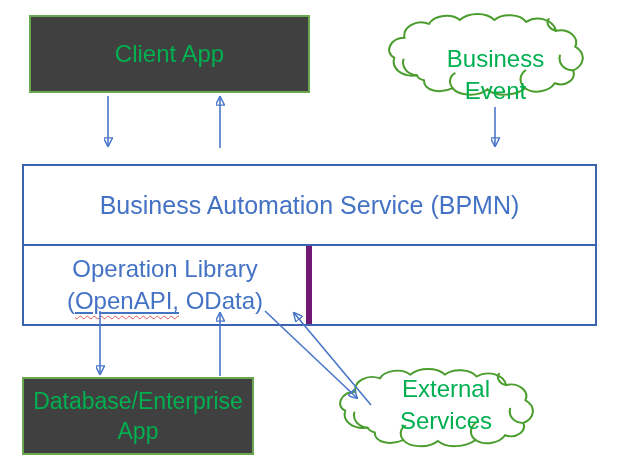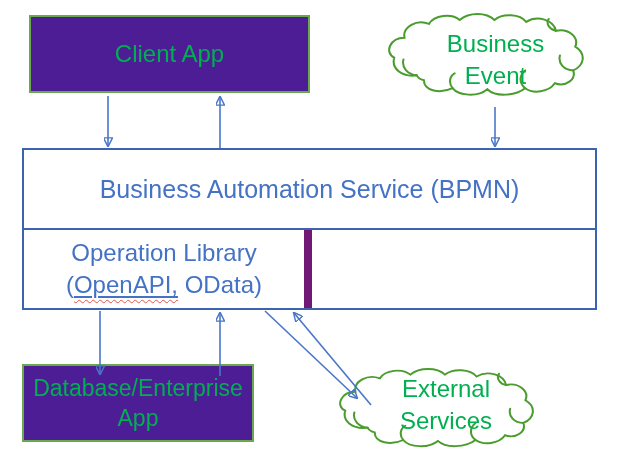--- a/index.html
+++ b/index.html
@@ -8,21 +8,21 @@
     width:629px;height:469px;
     background:#ffffff;
     font-family:"Liberation Sans", sans-serif;
     overflow:hidden;
   }
   .abs{position:absolute;}
 
   
   .green-box{
     border:2px solid #6AA84F;
-    background:#4c1d95;
+    background:#404040;
     display:flex;align-items:center;justify-content:center;
     box-sizing:border-box;
     z-index:1;
   }
   .green-label{
     color:#00B050;
     font-size:24px;
     line-height:1.32;
     text-align:center;
   }
@@ -48,21 +48,21 @@
   }
   .blue-row{flex:1;display:flex;}
   .blue-cell{
     display:flex;align-items:center;justify-content:center;
     box-sizing:border-box;
     color:#4472C4;
     font-size:24px;
     text-align:center;
     line-height:1.32;
   }
-  .cell-left{width:288px;border-right:8px solid #701a75;}
+  .cell-left{width:288px;border-right:6px solid #701a75;}
   .cell-right{flex:1;}
   .op-text{width:252px;display:inline-block;}
 
   .u{ text-decoration:underline; text-decoration-thickness:1.5px; text-underline-offset:3px; }
   .squig{ text-decoration:underline wavy #E0544C; text-decoration-thickness:1px; text-underline-offset:6px; }
 
   
   .cloud-svg{overflow:visible;z-index:2;}
   .cloud-label-wrap{
     display:flex;align-items:center;justify-content:center;
@@ -102,36 +102,36 @@
     </defs>
   </svg>
 
   <div class="green-box abs" style="left:29px;top:15px;width:281px;height:78px;">
     <span class="green-label">Client App</span>
   </div>
 
   <svg class="cloud-svg abs" style="left:383px;top:13px;" width="225" height="94" viewBox="0 0 220 95" preserveAspectRatio="none">
     <use href="#cloud-shape"></use>
   </svg>
-  <div class="cloud-label-wrap abs" style="left:383px;top:13px;width:225px;height:94px;">
+  <div class="cloud-label-wrap abs" style="left:383px;top:13px;width:225px;height:94px;align-items:flex-end;">
     <span class="cloud-label w135">Business Event</span>
   </div>
 
-  <div class="blue-box abs" style="left:22px;top:148px;width:575px;height:162px;">
+  <div class="blue-box abs" style="left:22px;top:164px;width:575px;height:162px;">
     <div class="blue-header">
       <span class="blue-title">Business Automation Service (BPMN)</span>
     </div>
     <div class="blue-row">
       <div class="blue-cell cell-left">
         <span class="op-text"><span>Operation Library (</span><span class="u"><span class="squig">OpenAPI,</span></span><span> OData)</span></span>
       </div>
     </div>
   </div>
 
-  <div class="green-box abs" style="left:22px;top:364px;width:232px;height:78px;">
+  <div class="green-box abs" style="left:22px;top:377px;width:232px;height:78px;">
     <span class="green-label w240" style="font-size:23px;display:inline-block;">Database/Enterprise App</span>
   </div>
 
   <svg class="cloud-svg abs" style="left:334px;top:368px;" width="224" height="90" viewBox="0 0 220 95" preserveAspectRatio="none">
     <use href="#cloud-shape"></use>
   </svg>
   <div class="cloud-label-wrap abs" style="left:334px;top:360px;width:224px;height:90px;">
     <span class="cloud-label w115">External Services</span>
   </div>
 

